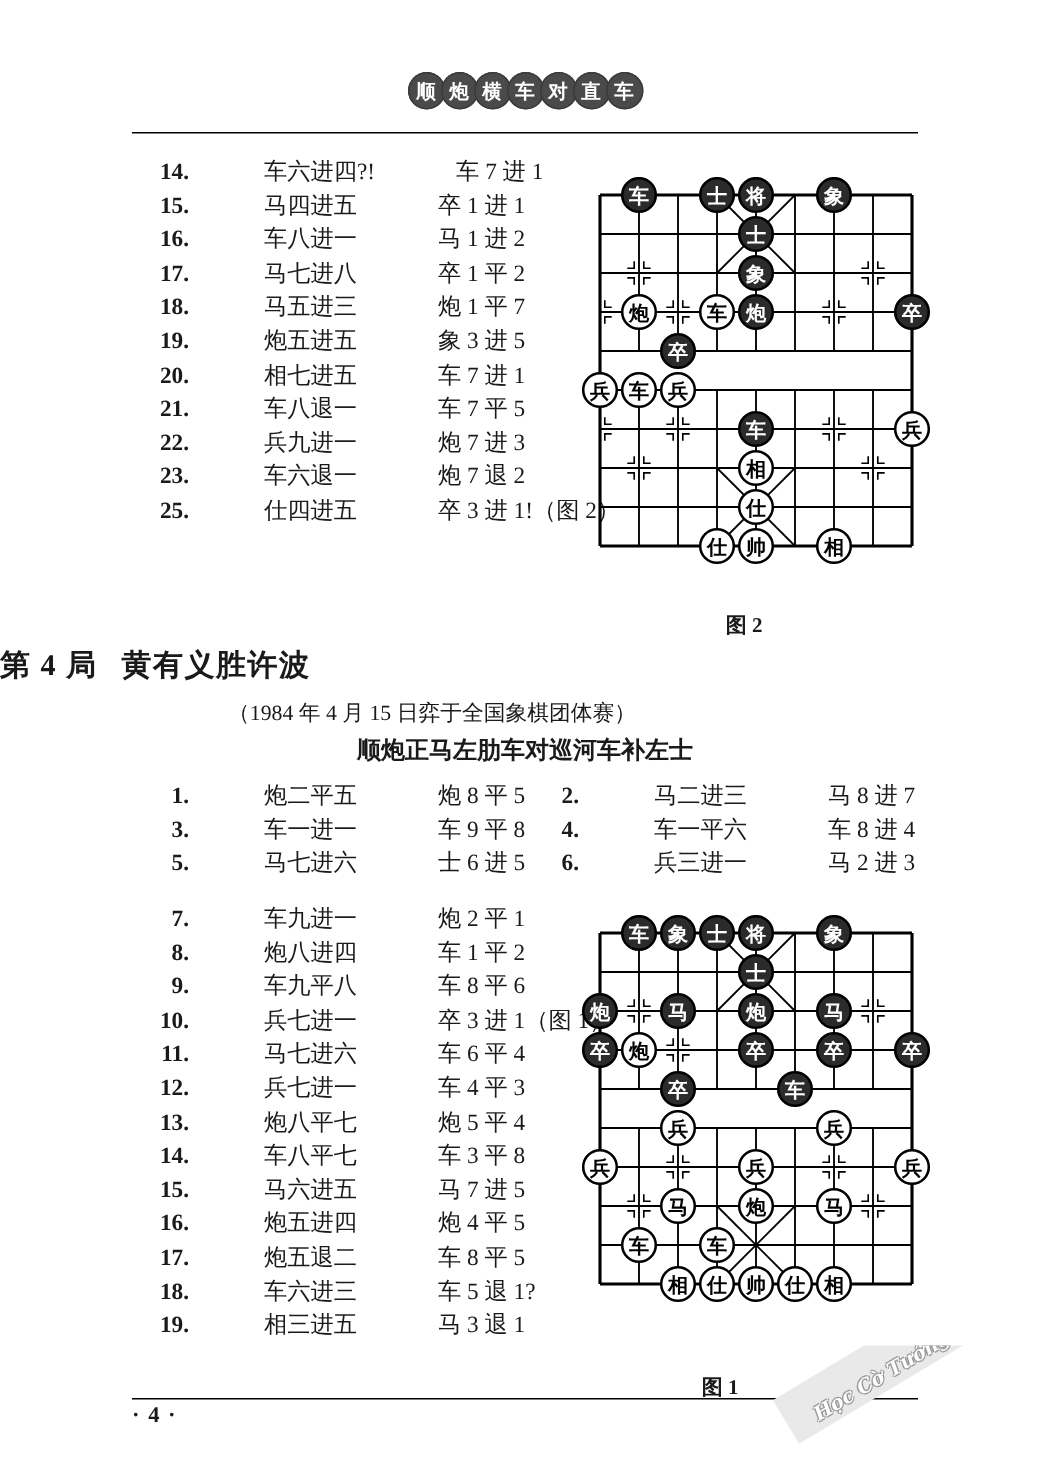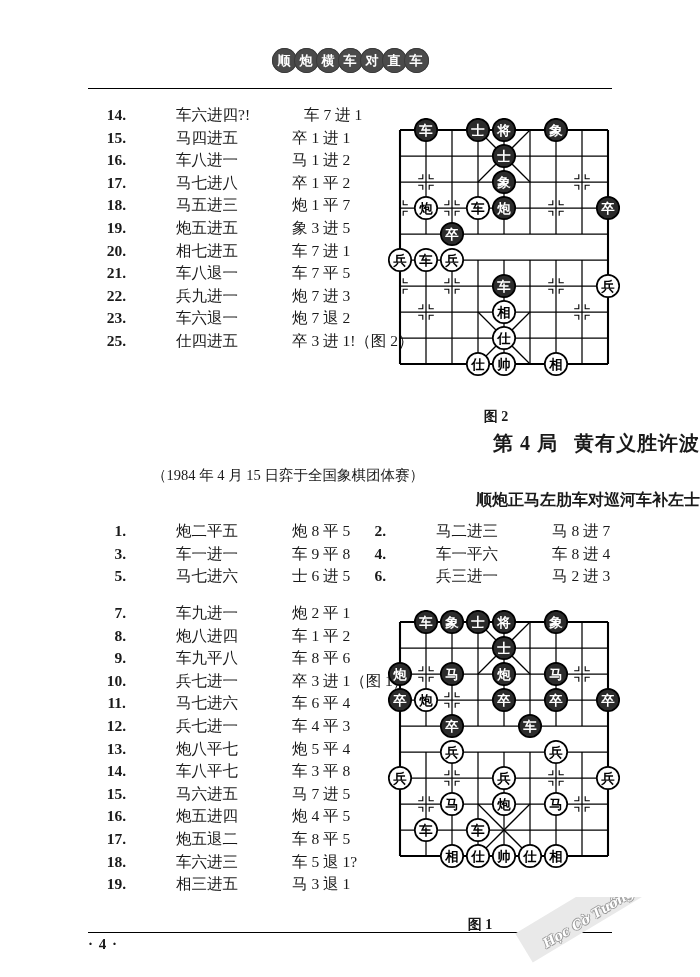--- a/index.html
+++ b/index.html
@@ -59,31 +59,31 @@
   }
   .move .red{margin-right:10px;}
   .move .black{}
   .movelist.cols{width:524px;}
   .row2{display:flex;}
   .row2 > .move:first-child{width:260px;}
 
   
   .gametitle{
     position:absolute;left:0;top:430px;width:700px;
-    text-align:right;font-size:20px;font-weight:700;
+    text-align:left;font-size:20px;font-weight:700;
     letter-spacing:1px;
   }
   .gametitle .sp{display:inline-block;width:16px;}
   .gamesub{
     position:absolute;left:0;top:466px;width:576px;
     text-align:center;font-size:14.5px;
   }
   .gameopening{
     position:absolute;left:0;top:490px;width:700px;
-    text-align:right;font-size:16px;font-weight:700;
+    text-align:center;font-size:16px;font-weight:700;
   }
 
   
   .board{position:absolute;}
   .board svg{display:block;}
   .figcap{
     position:absolute;width:100%;text-align:center;
     font-size:14px;font-weight:700;
   }
 

